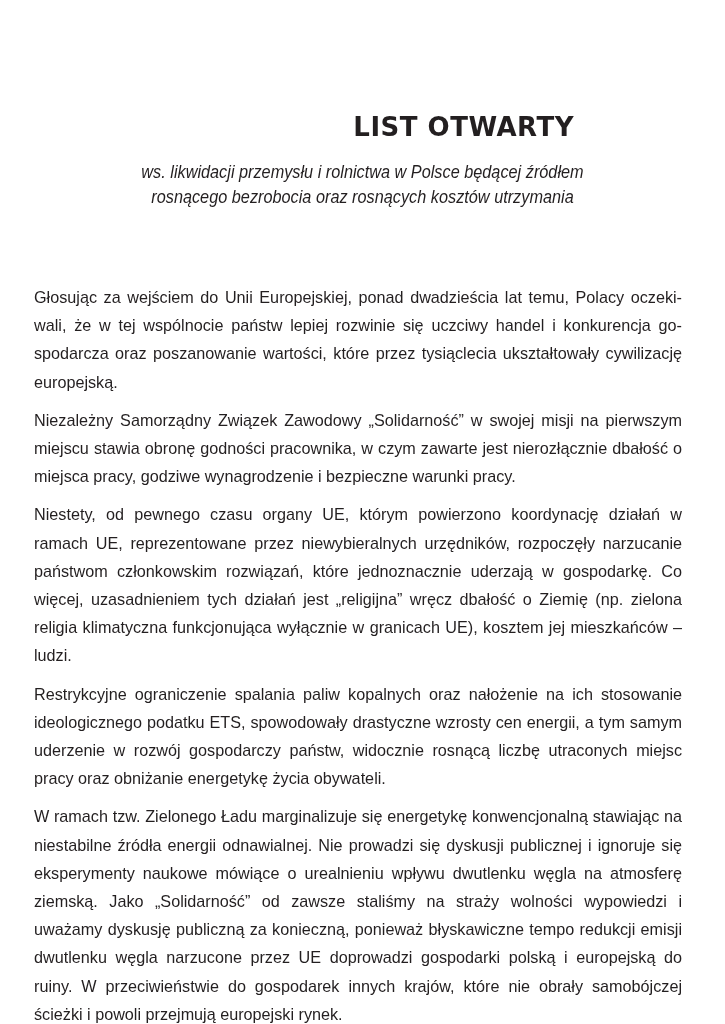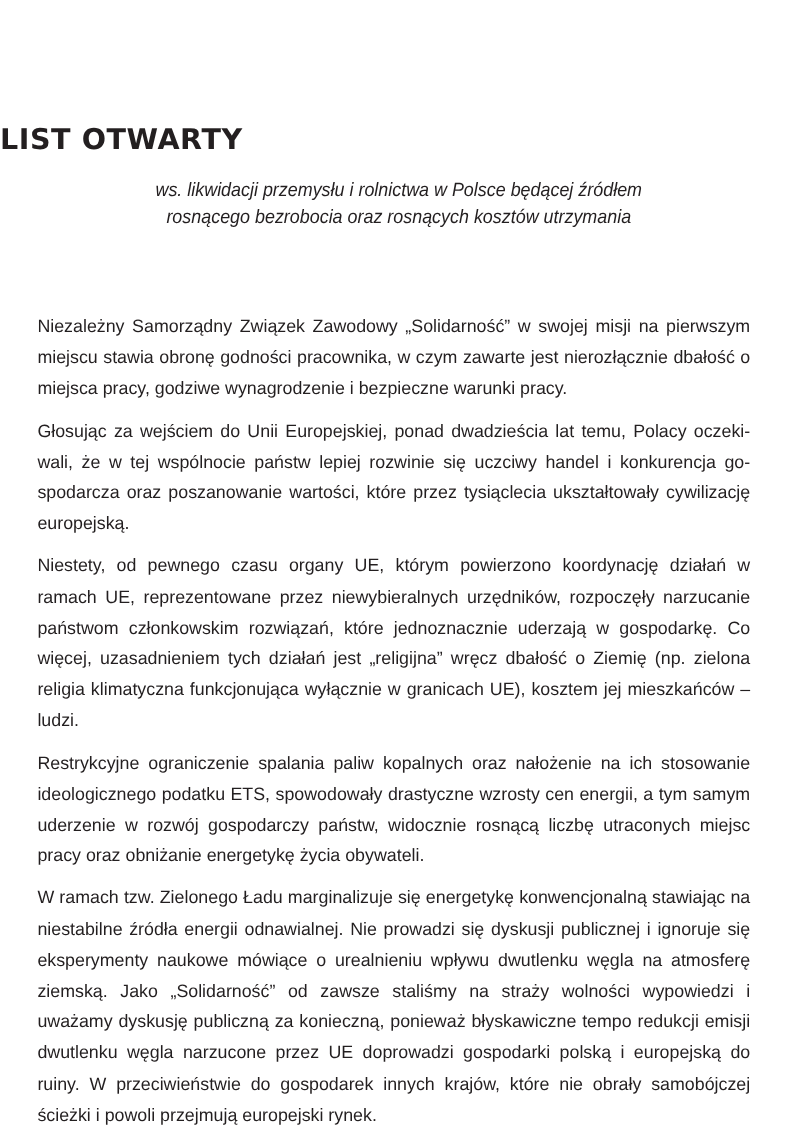--- a/index.html
+++ b/index.html
@@ -1,19 +1,19 @@
 <!DOCTYPE html>
 <html><head>
   <meta charset="utf-8">
   <style>
     html, body { margin: 0; padding: 0; background: #ffffff; }
     body { width: 725px; height: 1024px; position: relative; overflow: hidden; }
     .page { position: absolute; left: 0; top: 0; width: 725px; height: 1024px; background: #fff; }
     .title {
-      position: absolute; left: 0; top: 112px; width: 574px; text-align: left;
+      position: absolute; left: 0; top: 112px; width: 574px; text-align: right;
       font-family: "DejaVu Sans", sans-serif; font-weight: bold; font-size: 26px;
       color: #231f20; letter-spacing: 0.5px;
     }
     .subtitle {
       position: absolute; left: 0; top: 160px; width: 725px; text-align: center;
       font-family: "Liberation Sans", sans-serif; font-style: italic; font-size: 17.5px;
       line-height: 25px; color: #231f20; transform: scaleX(0.93); transform-origin: center;
     }
     .body {
       position: absolute; left: 34px; top: 283px; width: 648px;
@@ -25,19 +25,19 @@
 </head>
 <body>
 
 <div class="page">
   <div class="title">LIST OTWARTY</div>
   <div class="subtitle">
     <div>ws. likwidacji przemysłu i rolnictwa w Polsce będącej źródłem</div>
     <div>rosnącego bezrobocia oraz rosnących kosztów utrzymania</div>
   </div>
   <div class="body">
+    <p>Głosując za wejściem do Unii Europejskiej, ponad dwadzieścia lat temu, Polacy oczeki­wali, że w tej wspólnocie państw lepiej rozwinie się uczciwy handel i konkurencja go­spodarcza oraz poszanowanie wartości, które przez tysiąclecia ukształtowały cywilizację europejską.</p>
     <p>Niezależny Samorządny Związek Zawodowy „Solidarność” w swojej misji na pierwszym miejscu stawia obronę godności pracownika, w czym zawarte jest nierozłącznie dbałość o miejsca pracy, godziwe wynagrodzenie i bezpieczne warunki pracy.</p>
-    <p>Głosując za wejściem do Unii Europejskiej, ponad dwadzieścia lat temu, Polacy oczeki­wali, że w tej wspólnocie państw lepiej rozwinie się uczciwy handel i konkurencja go­spodarcza oraz poszanowanie wartości, które przez tysiąclecia ukształtowały cywilizację europejską.</p>
     <p>Niestety, od pewnego czasu organy UE, którym powierzono koordynację działań w ramach UE, reprezentowane przez niewybieralnych urzędników, rozpoczęły narzuca­nie państwom członkowskim rozwiązań, które jednoznacznie uderzają w gospodarkę. Co więcej, uzasadnieniem tych działań jest „religijna” wręcz dbałość o Ziemię (np. zielo­na religia klimatyczna funkcjonująca wyłącznie w granicach UE), kosztem jej mieszkań­ców – ludzi.</p>
     <p>Restrykcyjne ograniczenie spalania paliw kopalnych oraz nałożenie na ich stosowanie ideologicznego podatku ETS, spowodowały drastyczne wzrosty cen energii, a tym sa­mym uderzenie w rozwój gospodarczy państw, widocznie rosnącą liczbę utraconych miejsc pracy oraz obniżanie energetykę życia obywateli.</p>
     <p>W ramach tzw. Zielonego Ładu marginalizuje się energetykę konwencjonalną stawiając na niestabilne źródła energii odnawialnej. Nie prowadzi się dyskusji publicznej i igno­ruje się eksperymenty naukowe mówiące o urealnieniu wpływu dwutlenku węgla na atmosferę ziemską. Jako „Solidarność” od zawsze staliśmy na straży wolności wypowie­dzi i uważamy dyskusję publiczną za konieczną, ponieważ błyskawiczne tempo redukcji emisji dwutlenku węgla narzucone przez UE doprowadzi gospodarki polską i europej­ską do ruiny. W przeciwieństwie do gospodarek innych krajów, które nie obrały samo­bójczej ścieżki i powoli przejmują europejski rynek.</p>
   </div>
 </div>
 
 </body></html>

